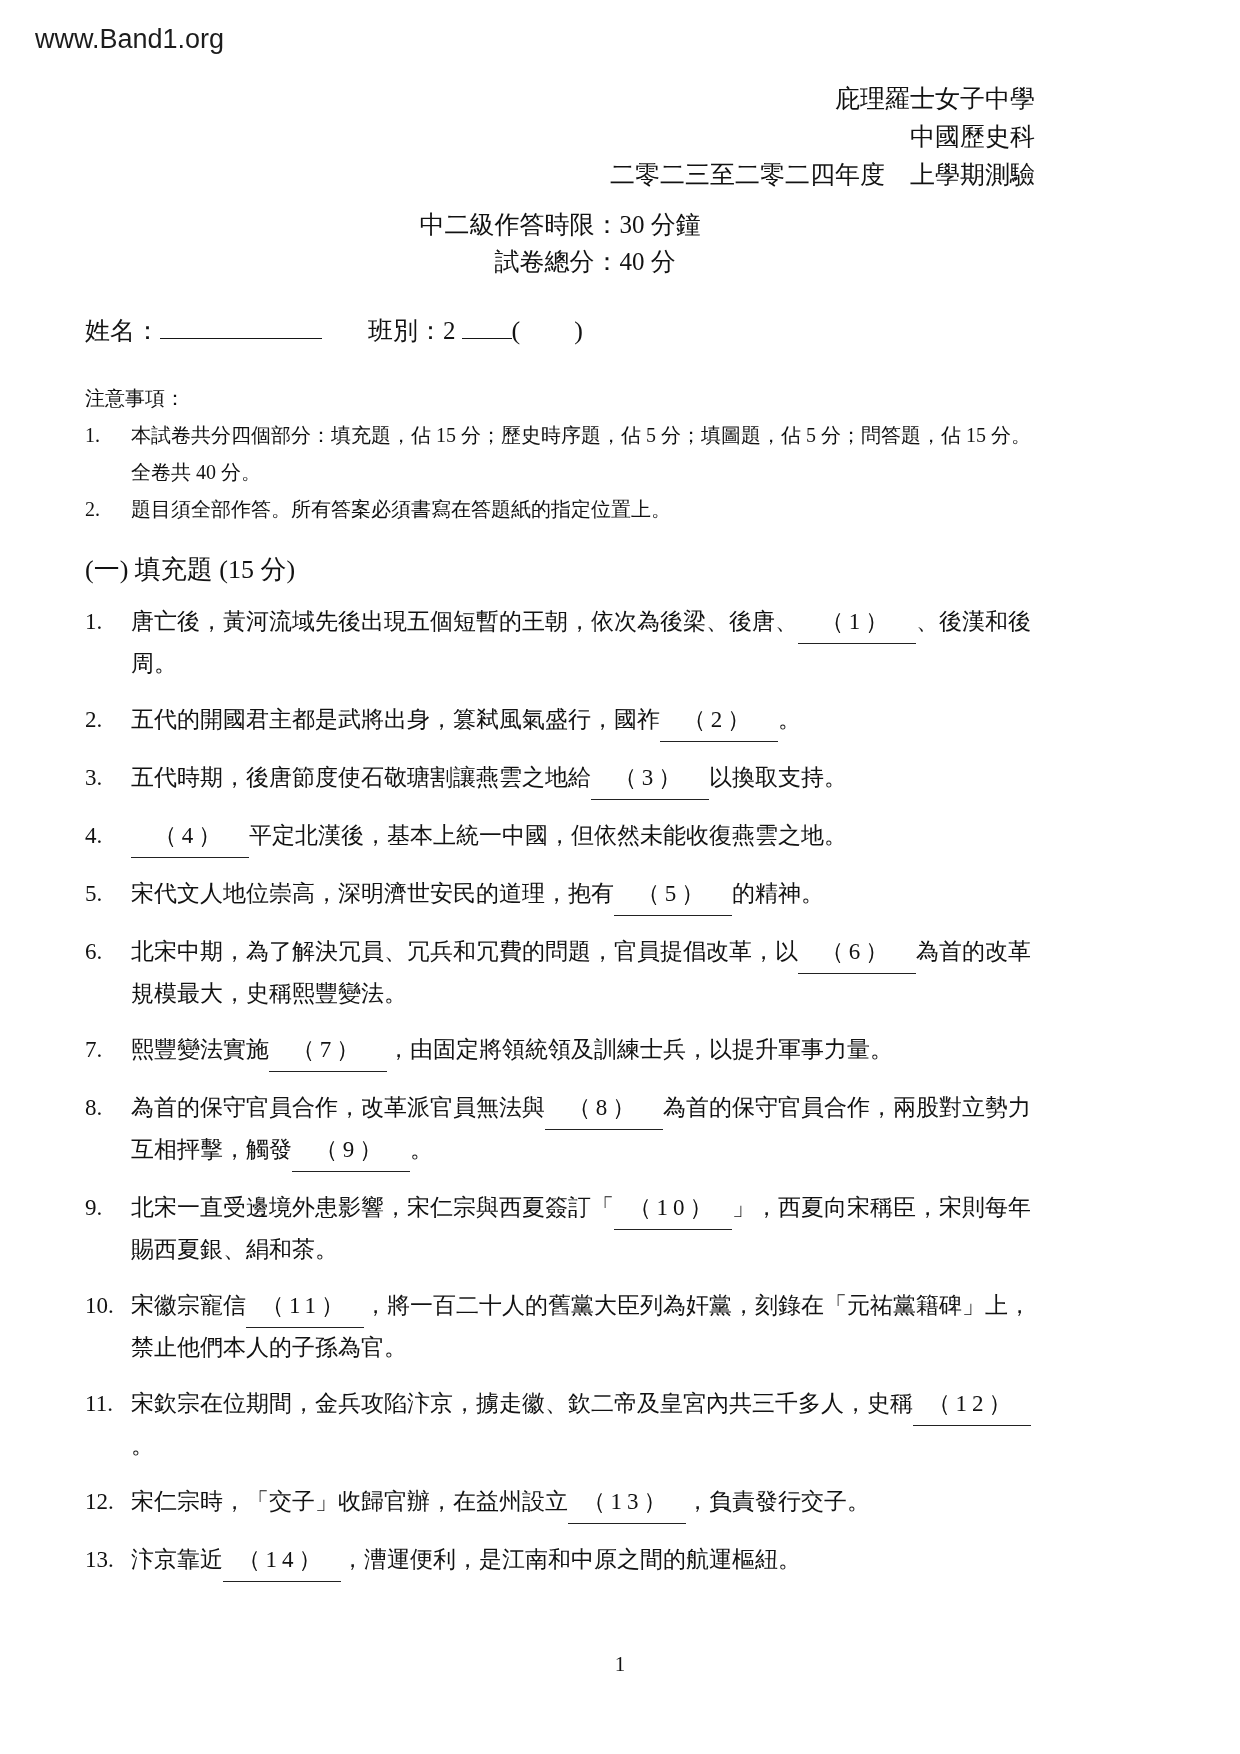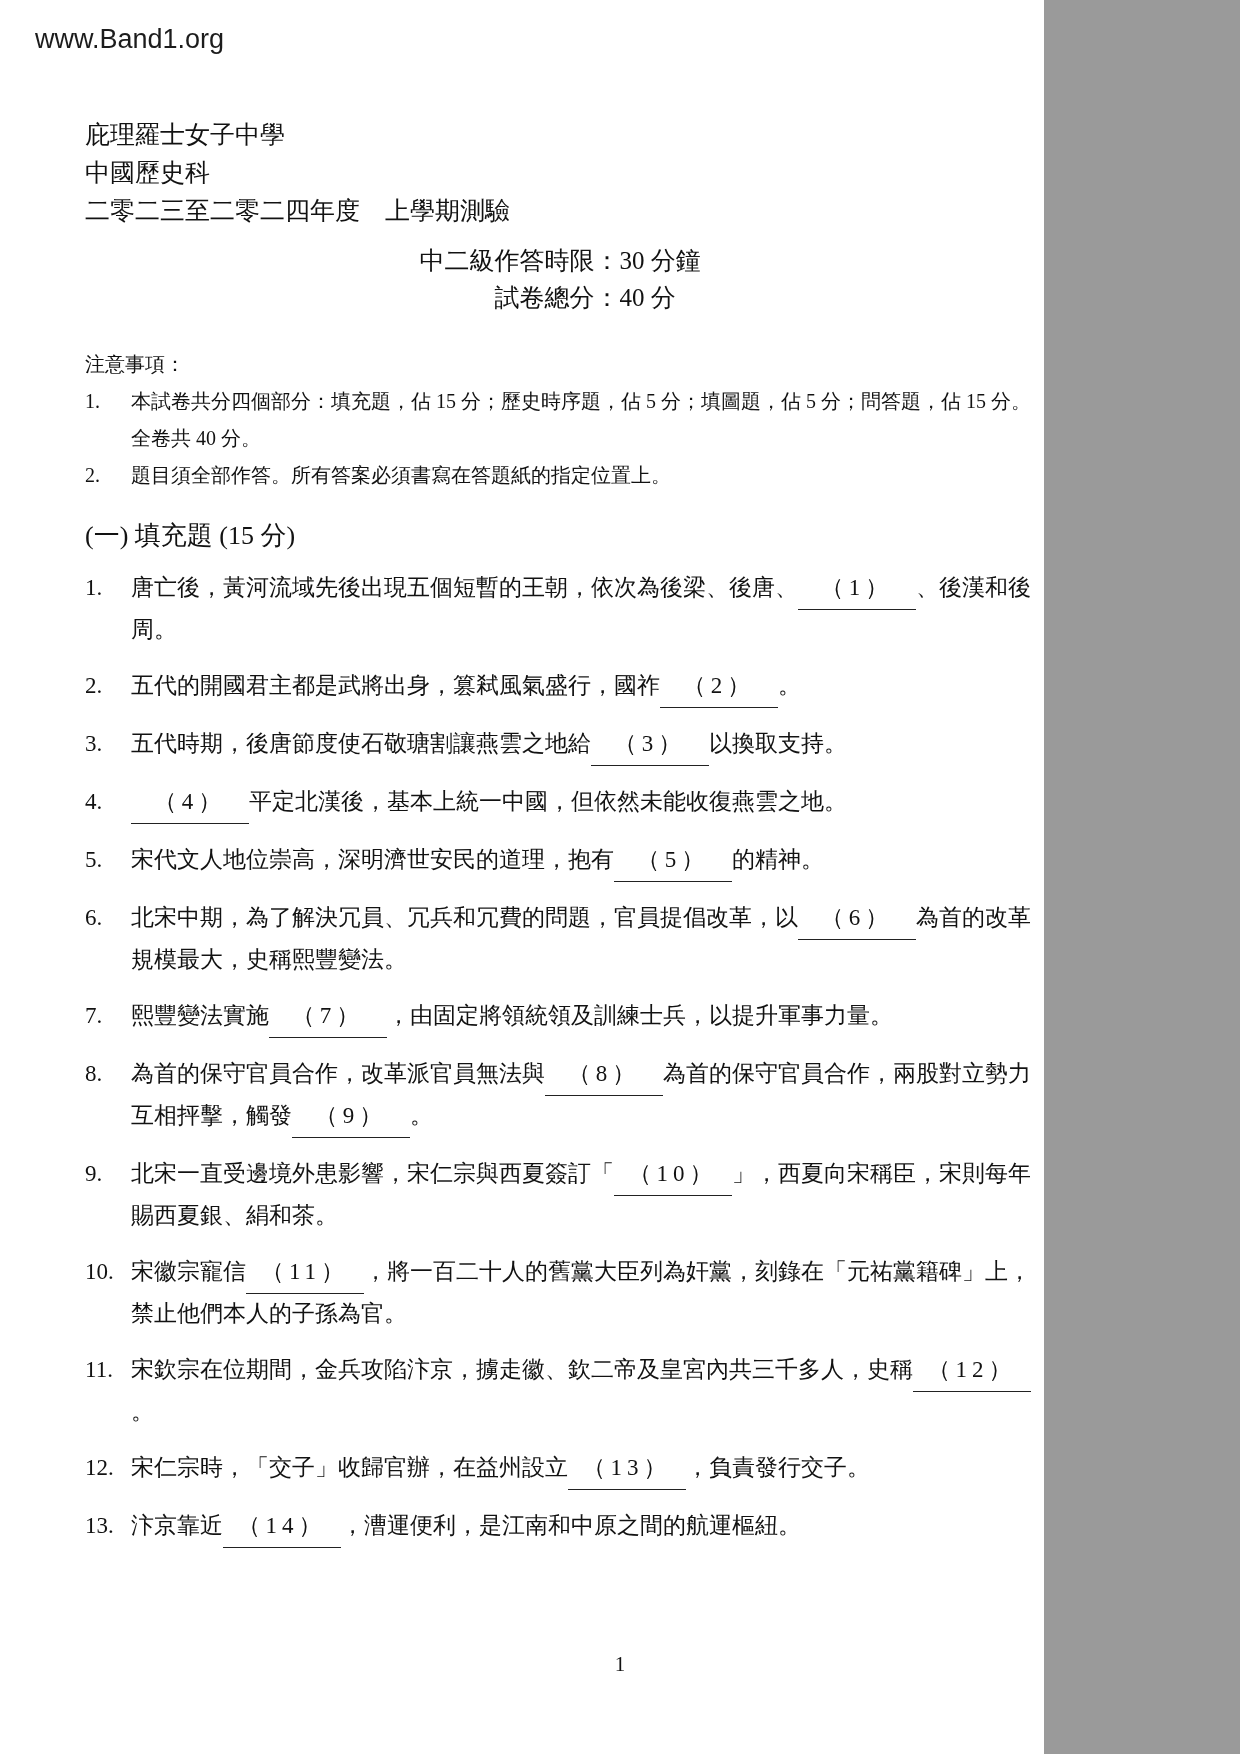--- a/index.html
+++ b/index.html
@@ -1,33 +1,32 @@
 <!DOCTYPE html>
 <html><head>
 <meta charset="utf-8">
 <style>
   html,body{margin:0;padding:0;background:#9a9a9a;}
   .page{
     position:relative;
-    width:1020px;height:1754px;
+    width:1240px;height:1754px;
     background:#ffffff;
     font-family:"Liberation Serif","DejaVu Serif",serif;
     color:#121212;
     overflow:hidden;
-    padding-left:24px;
   }
   .watermark{
     position:absolute;top:24px;left:35px;
     font-family:"Liberation Sans","DejaVu Sans",sans-serif;
     font-size:27px;color:#1c1c1c;
   }
   .content{
     position:absolute;left:85px;top:80px;width:950px;
   }
-  .title-block{text-align:left;font-size:25px;line-height:38px;margin-top:36px;}
+  .title-block{text-align:right;font-size:25px;line-height:38px;}
   .info-row{display:flex;justify-content:center;align-items:flex-start;margin-top:12px;font-size:25px;line-height:37px;}
   .student-row{margin-top:32px;font-size:25px;line-height:38px;white-space:nowrap;}
   .write-line{display:inline-block;border-bottom:1.6px solid #161616;vertical-align:baseline;}
   .name-line{width:162px;}
   .class-label{margin-left:46px;}
   .class-line{width:50px;margin-left:6px;}
   .paren-gap{display:inline-block;width:54px;}
   .class-paren{font-size:26px;}
   .notes{margin-top:30px;font-size:20px;line-height:37px;}
   .note-item{display:flex;}
@@ -68,20 +67,23 @@
     </div>
 
     <div class="info-row">
       <div>中二級</div>
       <div class="info-right">
         <div>作答時限：30 分鐘</div>
         <div>試卷總分：40 分</div>
       </div>
     </div>
 
+    <div class="student-row">
+      <span>姓名：</span><span class="write-line name-line"></span><span class="class-label">班別：2</span><span class="write-line class-line"></span><span class="class-paren">(</span><span class="paren-gap"></span><span class="class-paren">)</span>
+    </div>
 
     <div class="notes">
       <div>注意事項：</div>
       <div id="notes-list">
           <div class="note-item">
             <span class="note-num">1.</span>
             <span class="note-text">本試卷共分四個部分：填充題，佔 15 分；歷史時序題，佔 5 分；填圖題，佔 5 分；問答題，佔 15 分。全卷共 40 分。</span>
           </div>
           <div class="note-item">
             <span class="note-num">2.</span>

